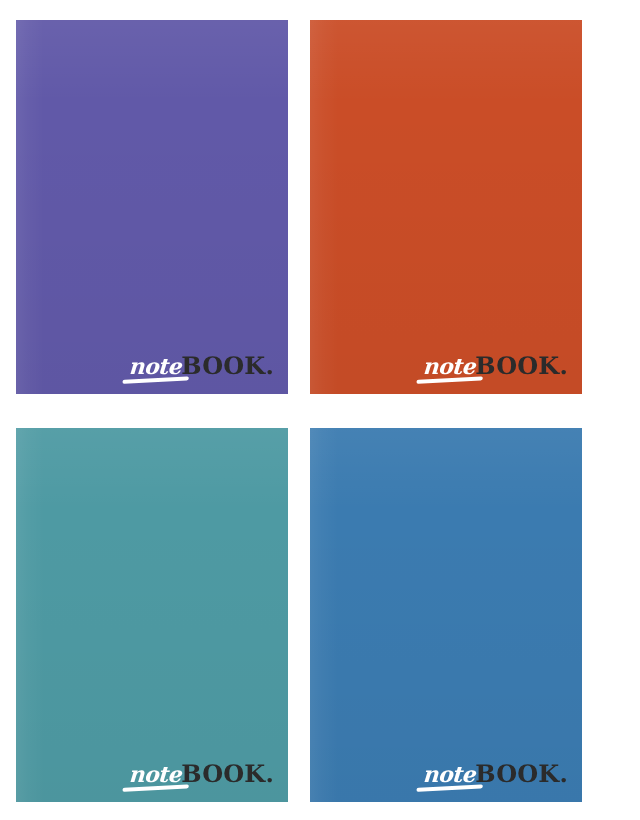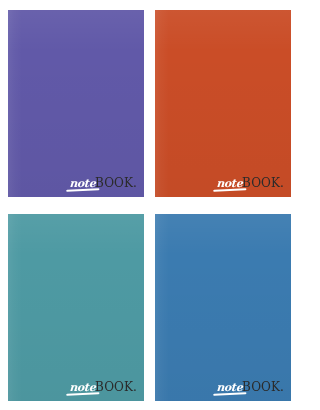--- a/index.html
+++ b/index.html
@@ -80,21 +80,21 @@
     left: -3px;
     right: -4px;
     bottom: -1.5px;
     height: 1.5px;
     background: #ffffff;
     border-radius: 2px;
     transform: rotate(-3deg);
   }
   .logo-book {
     font-family: "DejaVu Serif", "Liberation Serif", serif;
-    font-weight: 400;
+    font-weight: 700;
     font-size: 12px;
     letter-spacing: 0.1px;
     color: #2b2b2b;
     position: relative;
     z-index: 1;
     margin-left: -1px;
   }
 </style>
 </head>
 <body>

